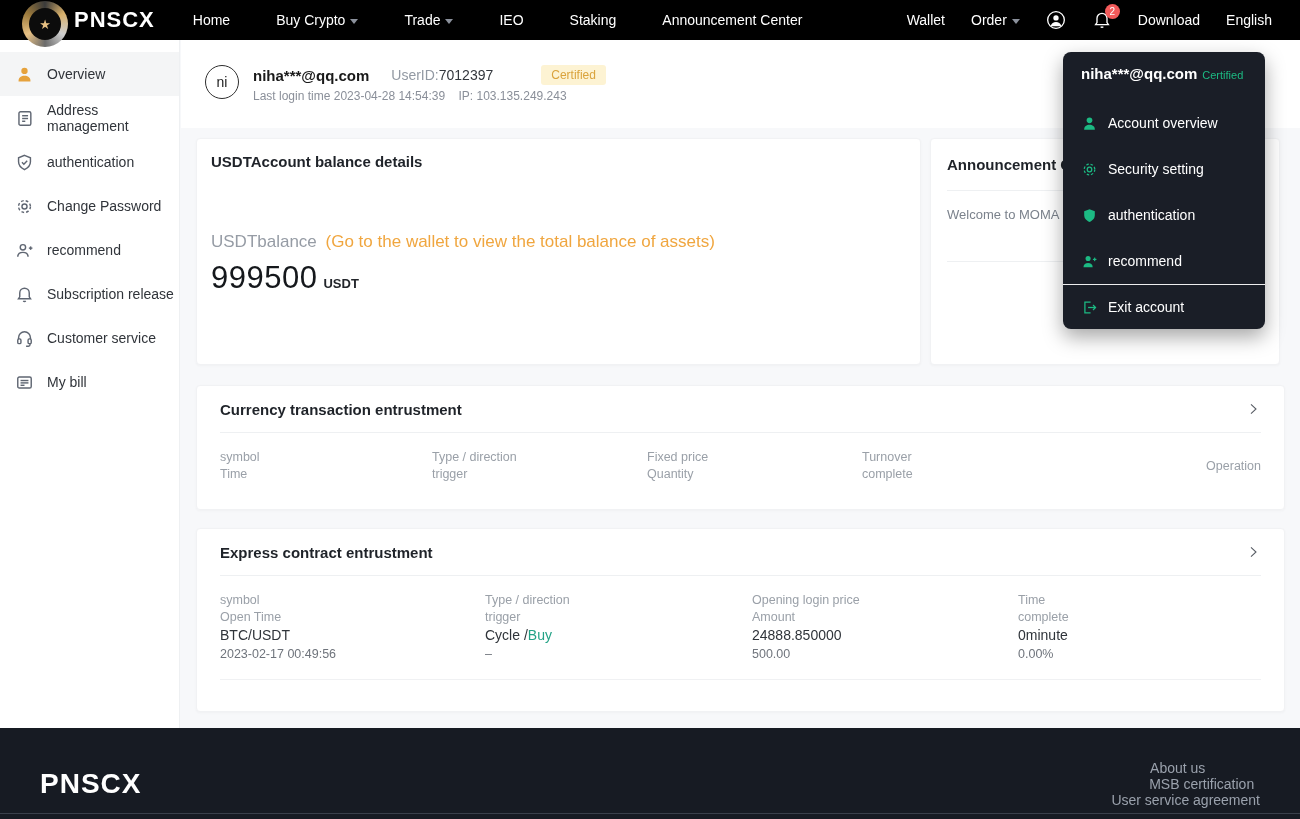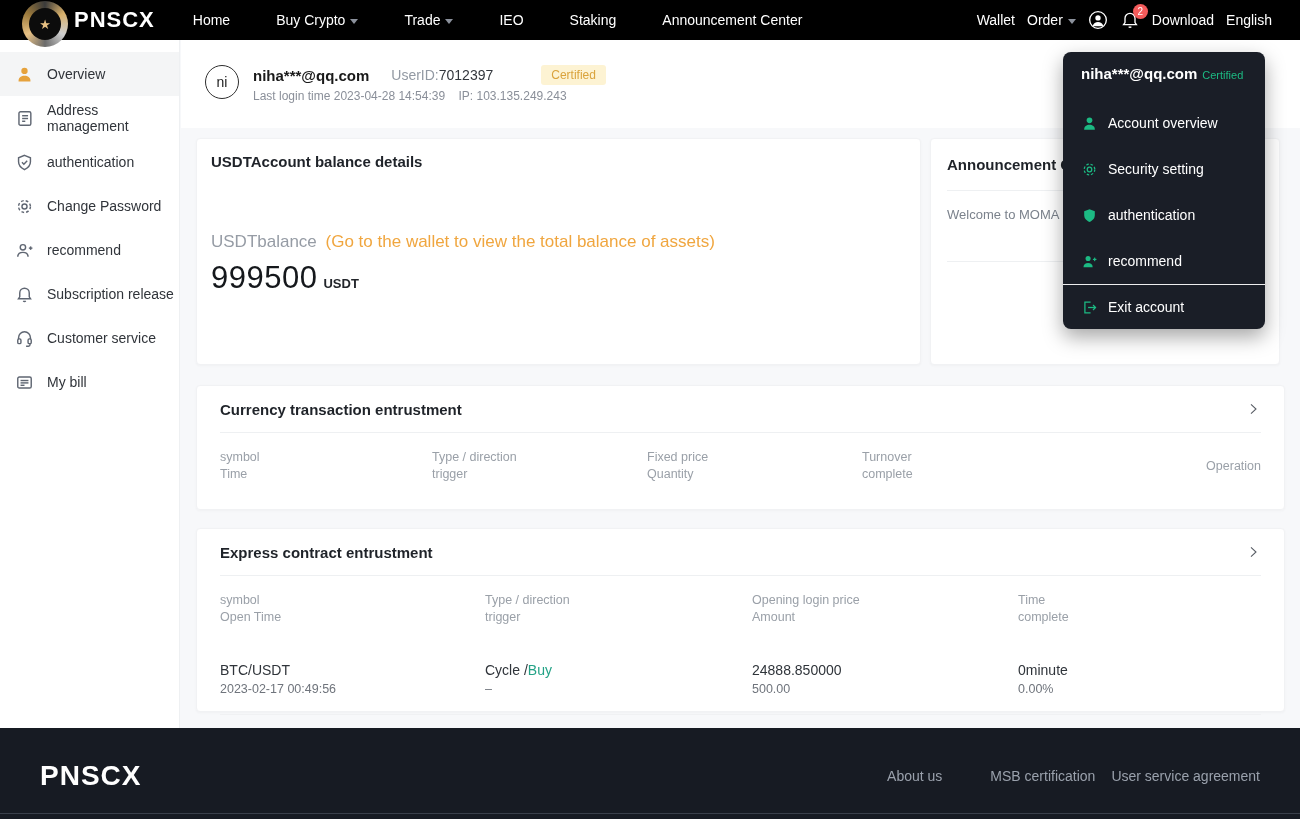--- a/index.html
+++ b/index.html
@@ -11,21 +11,21 @@
   .navbar { position:absolute; left:0; top:0; width:1300px; height:40px; background:#000; z-index:40; display:flex; align-items:center; color:#fff; font-size:14px; }
   .brand-wrap { display:flex; align-items:center; margin-left:22px; position:relative; }
   .logo-emblem { width:46px; height:46px; border-radius:50%; margin-top:8px;
     background:conic-gradient(from 120deg, #cfcfcf, #6b6b6b, #e7c083, #9c7a3c, #3a3a3a, #d8b06a, #cfcfcf);
     display:flex; align-items:center; justify-content:center; z-index:41; }
   .logo-inner { width:32px; height:32px; border-radius:50%; background:#0c0c0c; display:flex; align-items:center; justify-content:center; color:#e7c083; font-size:13px; }
   .brand-text { font-size:22px; font-weight:bold; letter-spacing:1px; margin-left:6px; color:#fff; }
   .nav-items { display:flex; align-items:center; margin-left:38px; gap:46px; }
   .nav-item { display:flex; align-items:center; gap:5px; cursor:pointer; white-space:nowrap; }
   .caret { width:0; height:0; border-left:4px solid transparent; border-right:4px solid transparent; border-top:5px solid #8b919c; margin-top:2px; }
-  .nav-right { margin-left:auto; display:flex; align-items:center; gap:12px; margin-right:28px; }
+  .nav-right { margin-left:auto; display:flex; align-items:center; gap:26px; margin-right:28px; }
   .nav-icon { width:20px; height:20px; display:inline-flex; position:relative; }
   .nav-icon svg { width:20px; height:20px; stroke:#fff; fill:none; stroke-width:1.6; }
   .badge { position:absolute; top:-6px; right:-8px; min-width:15px; height:15px; border-radius:8px; background:#f45b5b; color:#fff; font-size:10px; display:flex; align-items:center; justify-content:center; padding:0 3px; }
 
   
   .sidebar { position:absolute; left:0; top:40px; width:180px; height:688px; background:#fff; border-right:1px solid #eef0f2; z-index:10; padding-top:12px; }
   .side-item { display:flex; align-items:center; height:44px; padding-left:15px; font-size:14px; color:#30343a; cursor:pointer; }
   .side-item.active { background:#f4f5f6; }
   .side-icon { width:19px; height:19px; margin-right:13px; color:#5f6672; display:inline-flex; }
   .side-item.active .side-icon { color:#e6a23c; }
@@ -65,42 +65,42 @@
 
   .section-card { margin-top:20px; padding:0 23px; }
   .sec-title-row { height:47px; display:flex; align-items:center; justify-content:space-between; border-bottom:1px solid #eef0f2; }
   .table-head { display:flex; margin-top:16px; font-size:12.5px; color:#9aa0a8; line-height:17px; padding-bottom:14px; }
   .cur-card { height:125px; }
   .cur-c0 { width:212px; } .cur-c1 { width:215px; } .cur-c2 { width:215px; } .cur-c3 { flex:1; }
   .op-col { width:70px; text-align:right; align-self:center; }
   .exp-card { height:184px; margin-top:18px; }
   .exp-c0 { width:265px; } .exp-c1 { width:267px; } .exp-c2 { width:266px; } .exp-c3 { flex:1; }
   .exp-card .table-head { padding-bottom:0; }
-  .data-row { display:flex; margin-top:35px; border-bottom:1px solid #f0f1f3; padding-bottom:16px; }
+  .data-row { display:flex; margin-top:0; border-bottom:1px solid #f0f1f3; padding-bottom:16px; }
   .dcell-l1 { font-size:14px; color:#2f343a; line-height:19px; }
   .dcell-l2 { font-size:12.5px; color:#6f747c; line-height:18px; }
   .buy-txt { color:#23a286;text-align:right; }
 
   
   .acct-menu { position:absolute; left:1063px; top:52px; width:202px; background:#1a1e27; border-radius:8px; z-index:60; padding:13px 18px 12px 18px; box-shadow:0 8px 20px rgba(0,0,0,0.35); }
   .acct-email-row { display:flex; align-items:baseline; height:22px; }
   .acct-email { color:#fff; font-size:15px; font-weight:bold; }
   .acct-cert { color:#1cba83; font-size:11px; margin-left:5px; }
   .menu-item { display:flex; align-items:center; margin-top:26px; height:20px; cursor:pointer; }
   .menu-icon { width:17px; height:17px; color:#1cba83; margin-right:10px; display:inline-flex; }
   .menu-icon svg { width:17px; height:17px; }
   .menu-label { color:#fff; font-size:14px; }
   .menu-divider { height:1px; background:rgba(255,255,255,0.92); margin:13px -18px 0 -18px; }
   .exit-item { margin-top:12px; }
 
   
   .footer { position:absolute; left:0; top:728px; width:1300px; height:91px; background:#171b23; z-index:20; }
   .footer-inner { display:flex; align-items:center; justify-content:space-between; padding:0 40px; margin-top:32px; }
   .footer-brand { color:#fff; font-size:28px; font-weight:bold; letter-spacing:1px; }
-  .footer-links { display:flex; align-items:center; font-size:14px; color:#9aa1ac; }
+  .footer-links { display:flex; align-items:center; font-size:14px; color:#9aa1ac;flex-direction:column; }
   .footer-links .flink { cursor:pointer; }
   .flink-gap-big { margin-left:48px; }
   .flink-gap-small { margin-left:16px; }
   .footer-line { position:absolute; left:0; right:0; bottom:5px; height:1px; background:#3a404b; }
 </style>
 </head>
 <body>
 
 <div class="app">
 

